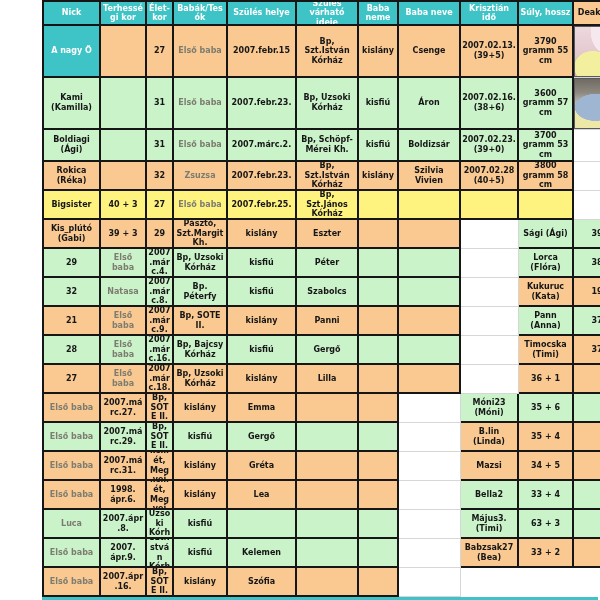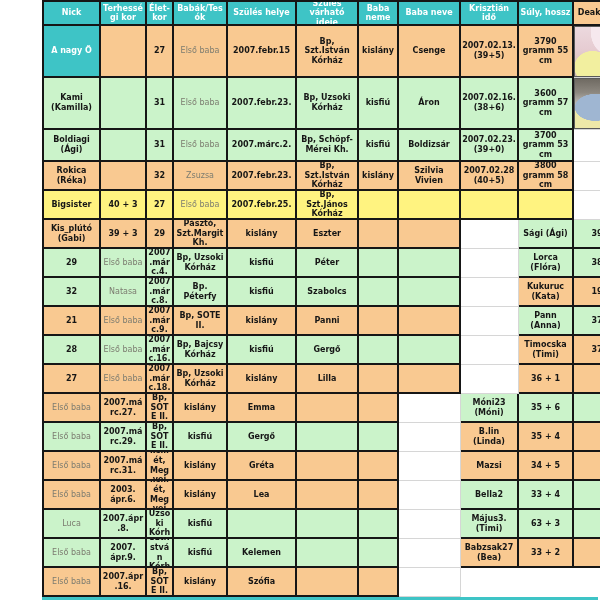--- a/index.html
+++ b/index.html
@@ -32,21 +32,21 @@
   }
   .c.h{
     background:var(--teal);
     color:#ffffff;
     font-size:8px;
     line-height:1.15;
   }
   .c.peach{background:var(--peach);}
   .c.green{background:var(--green);}
   .c.yellow{background:var(--yellow);}
-  .c.muted{color:#7c7c70;font-weight:normal;}
+  .c.muted{color:#7c7c70;font-weight:bold;}
   .c.emptyphoto,.c.photocell{
     background:#ffffff;
     border-right:1px solid #d6d6d6;
     border-bottom:1px solid #d6d6d6;
     padding:0;
   }
   .photo{width:100%;height:100%;border:1px solid #5a5a5a;box-sizing:border-box;}
   .photo-bassinet{
     background:
       radial-gradient(circle at 62% 42%, #d9a88c 0 11%, rgba(0,0,0,0) 12%),
@@ -234,21 +234,21 @@
       <div class="c peach">Kecskemét, Megyei Kh.</div>
       <div class="c peach">kislány</div>
       <div class="c peach">Gréta</div>
       <div class="c peach"></div>
       <div class="c peach"></div>
       <div class="c emptyphoto"></div>
       <div class="c peach">Mazsi</div>
       <div class="c peach">34 + 5</div>
       <div class="c peach">30</div>
       <div class="c peach muted">Első baba</div>
-      <div class="c peach">2003. ápr.6.</div>
+      <div class="c peach">1998. ápr.6.</div>
       <div class="c peach">Kecskemét, Megyei Kh.</div>
       <div class="c peach">kislány</div>
       <div class="c peach">Lea</div>
       <div class="c peach"></div>
       <div class="c peach"></div>
       <div class="c emptyphoto"></div>
       <div class="c green">Bella2</div>
       <div class="c green">33 + 4</div>
       <div class="c green">33</div>
       <div class="c green muted">Luca</div>

